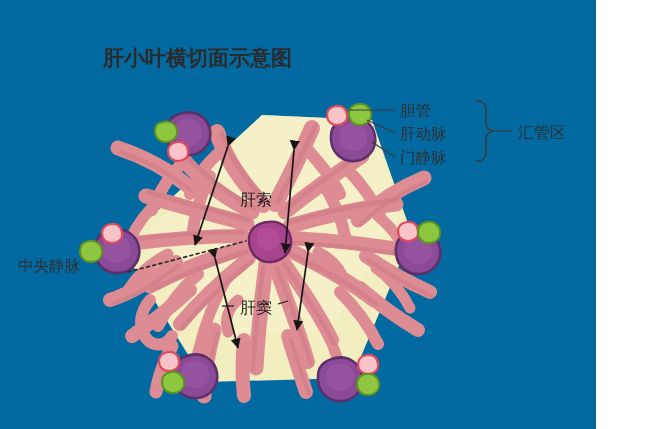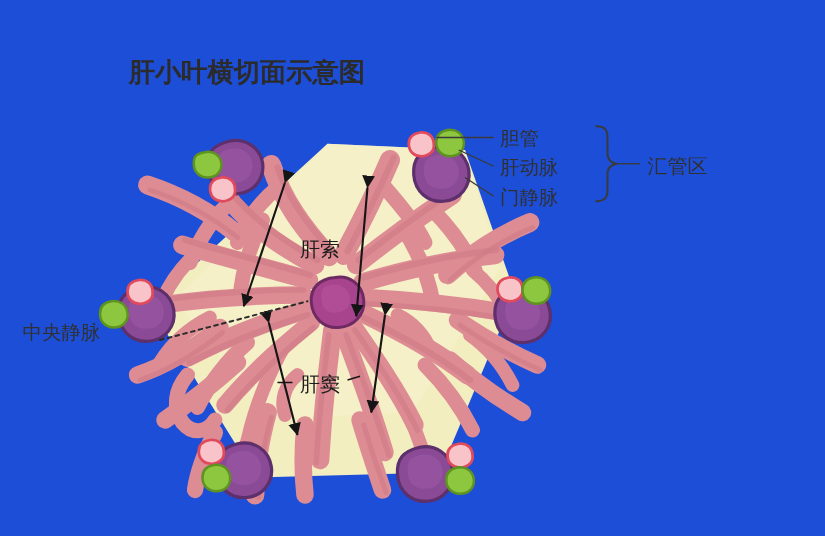--- a/index.html
+++ b/index.html
@@ -2,23 +2,23 @@
 <html><head>
 <meta charset="utf-8">
 <style>
   html, body {
     margin: 0;
     padding: 0;
     background: #ffffff;
   }
   #page {
     position: relative;
-    width: 660px;
+    width: 596px;
     height: 429px;
-    background: #1d4ed8;
+    background: #0369a1;
     overflow: hidden;
     font-family: "DejaVu Sans", "Liberation Sans", sans-serif;
   }
   #diagram-svg {
     position: absolute;
     left: 0;
     top: 0;
     width: 660px;
     height: 429px;
   }

